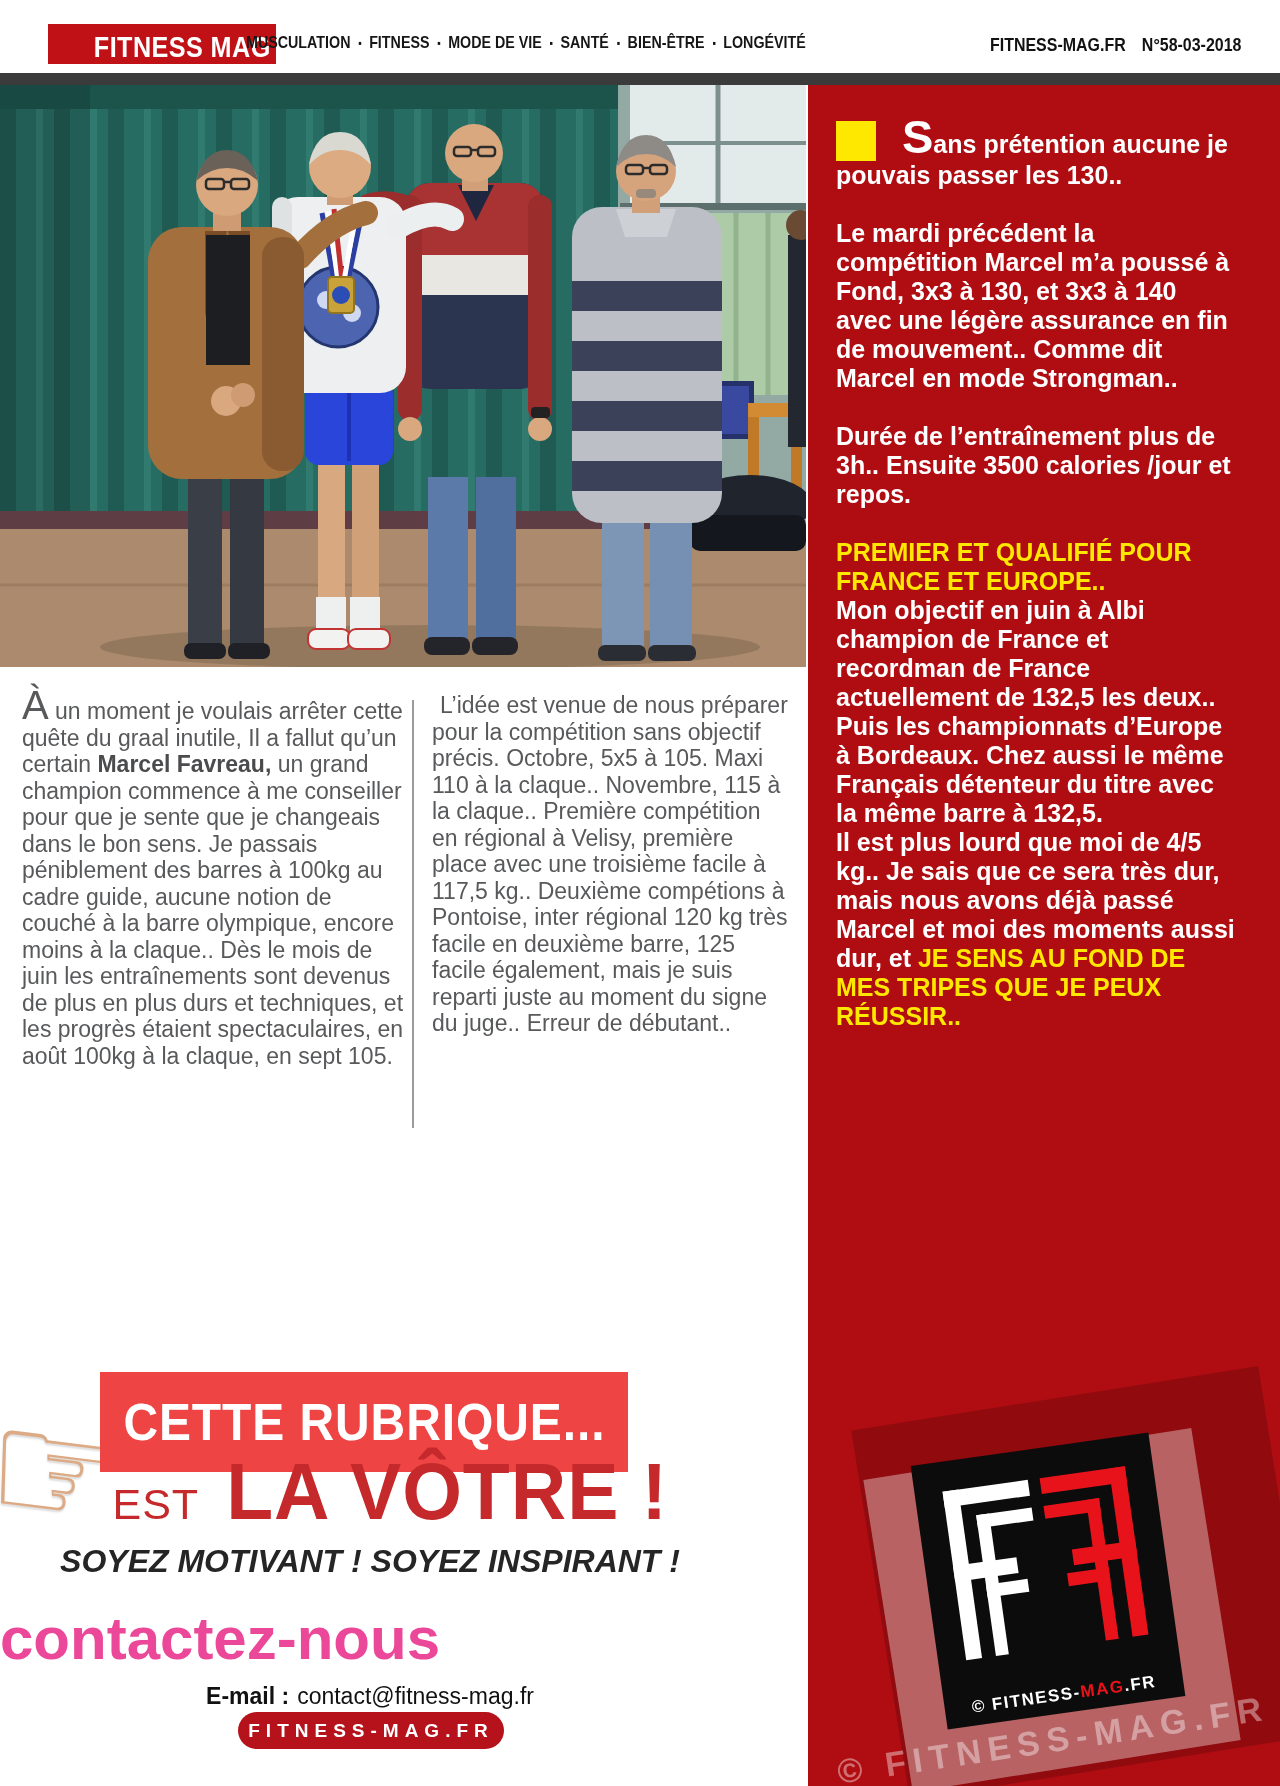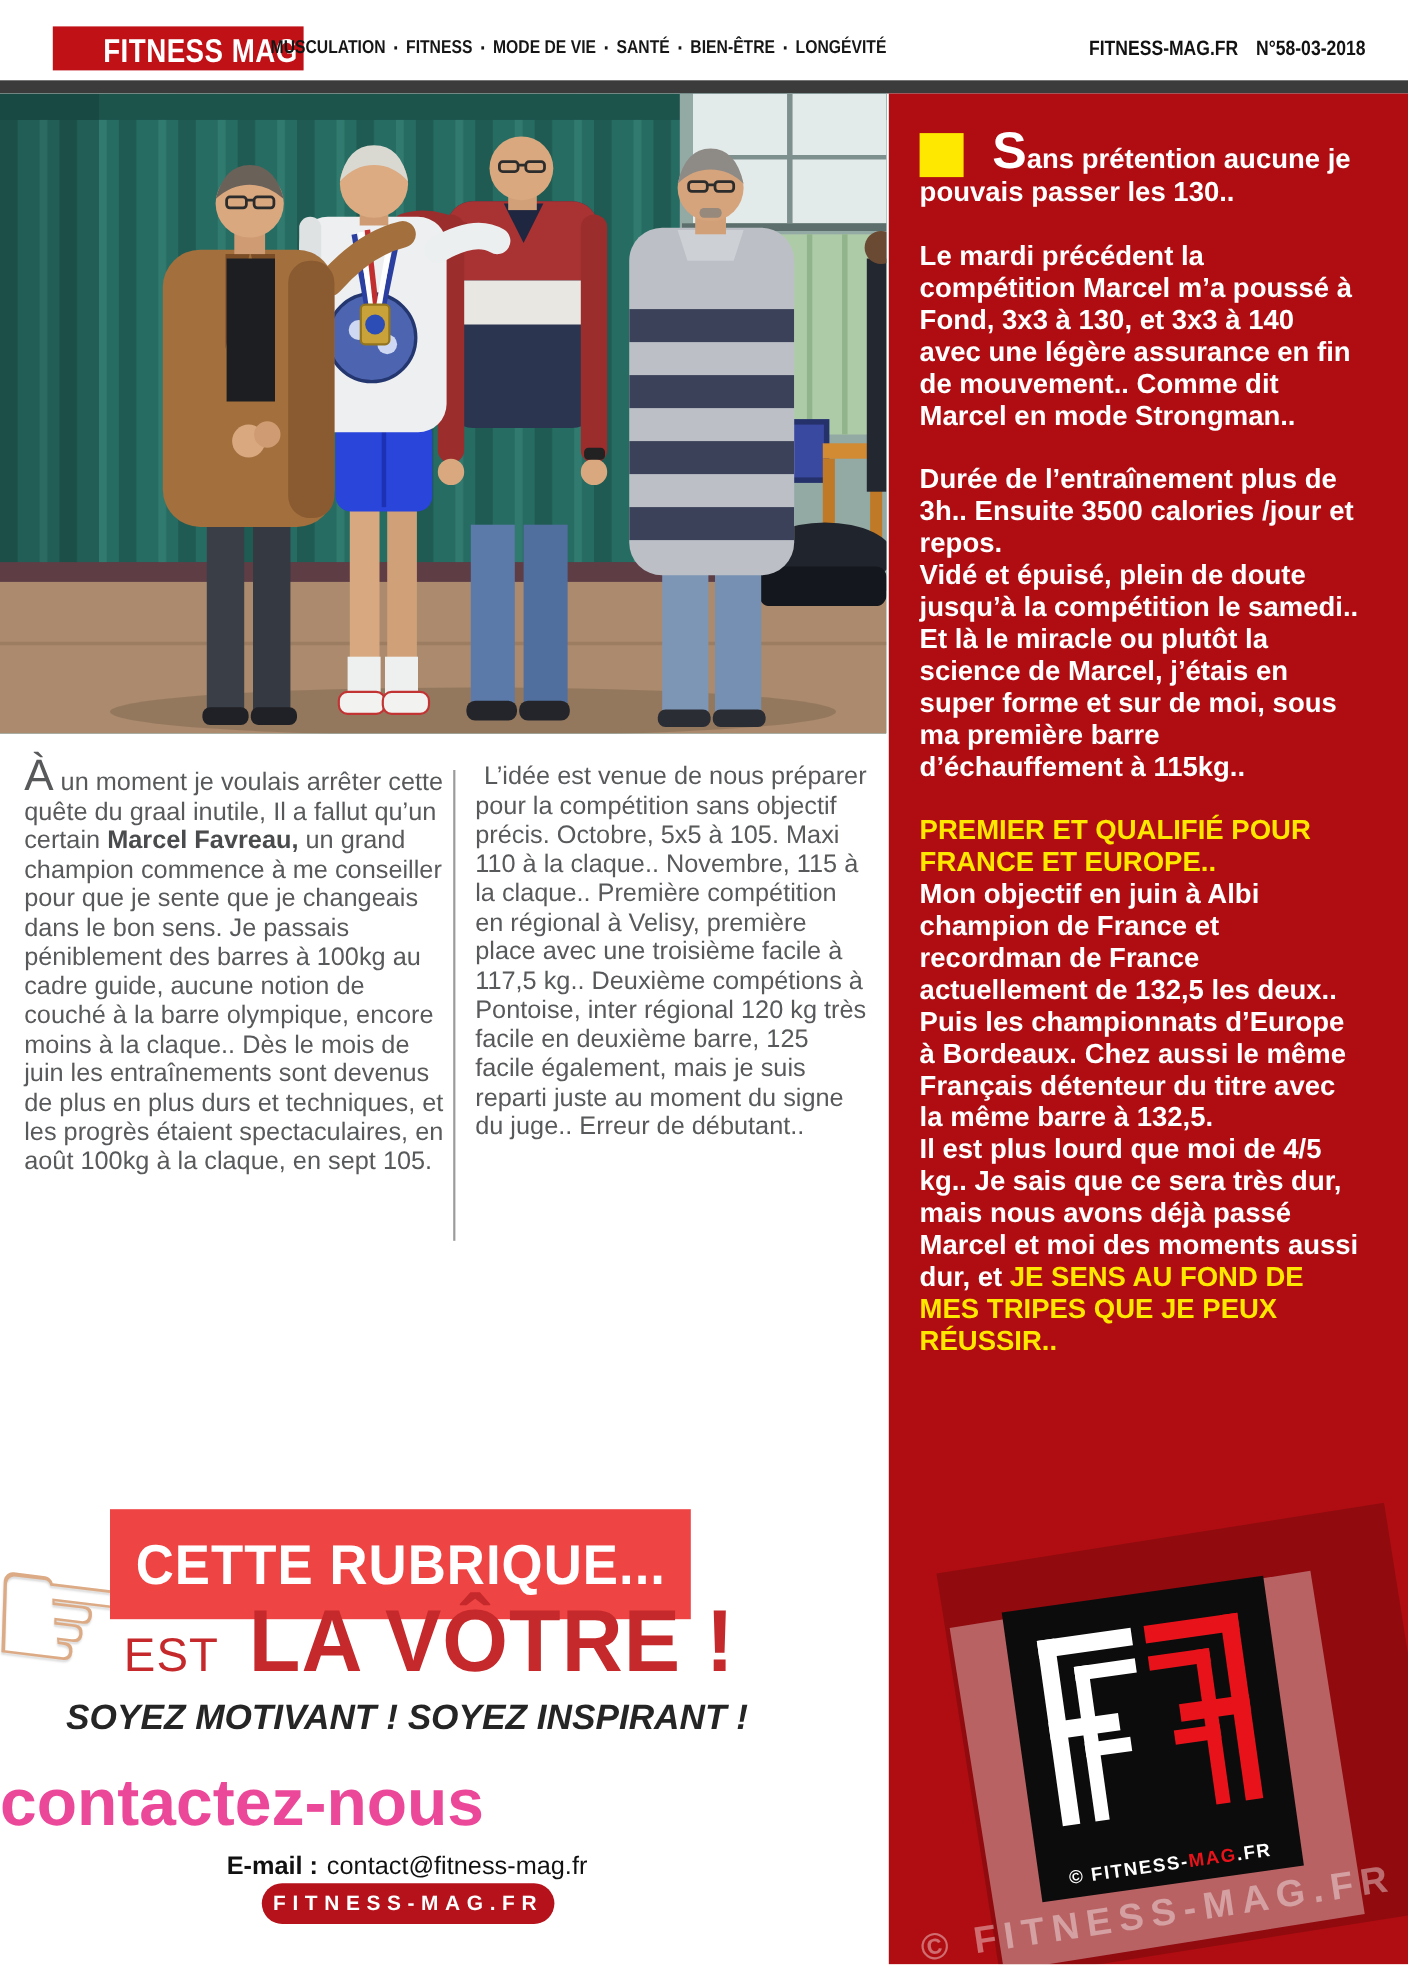--- a/index.html
+++ b/index.html
@@ -240,21 +240,20 @@
 
   <aside class="sidebar">
     <div class="blk">
       <span class="ysq"></span><span class="dropS">S</span><span>ans prétention aucune je pouvais passer les 130..</span>
     </div>
     <div class="blk">
       <span>Le mardi précédent la compétition Marcel m’a poussé à Fond, 3x3 à 130, et 3x3 à 140 avec une légère assurance en fin de mouvement.. Comme dit Marcel en mode Strongman..</span>
     </div>
     <div class="blk">
       <div>Durée de l’entraînement plus de 3h.. Ensuite 3500 calories /jour et repos.</div>
-      <div>Vidé et épuisé, plein de doute jusqu’à la compétition le samedi.. Et là le miracle ou plutôt la science de Marcel, j’étais en super forme et sur de moi, sous ma première barre d’échauffement à 115kg..</div>
     </div>
     <div class="blk">
       <div class="yellow">PREMIER ET QUALIFIÉ POUR FRANCE ET EUROPE..</div>
       <div>Mon objectif en juin à Albi champion de France et recordman de France actuellement de 132,5 les deux.. Puis les championnats d’Europe à Bordeaux. Chez aussi le même Français détenteur du titre avec la même barre à 132,5.</div>
       <div><span>Il est plus lourd que moi de 4/5 kg.. Je sais que ce sera très dur, mais nous avons déjà passé Marcel et moi des moments aussi dur, et </span><span class="yellow">JE SENS AU FOND DE MES TRIPES QUE JE PEUX RÉUSSIR..</span></div>
     </div>
   </aside>
 
   <div class="col col1">
     <span class="dropA">À</span><span> un moment je voulais arrêter cette quête du graal inutile, Il a fallut qu’un certain </span><span class="boldname">Marcel Favreau,</span><span> un grand champion commence à me conseiller pour que je sente que je changeais dans le bon sens. Je passais péniblement des barres à 100kg au cadre guide, aucune notion de couché à la barre olympique, encore moins à la claque.. Dès le mois de juin les entraînements sont devenus de plus en plus durs et techniques, et les progrès étaient spectaculaires, en août 100kg à la claque, en sept 105.</span>

